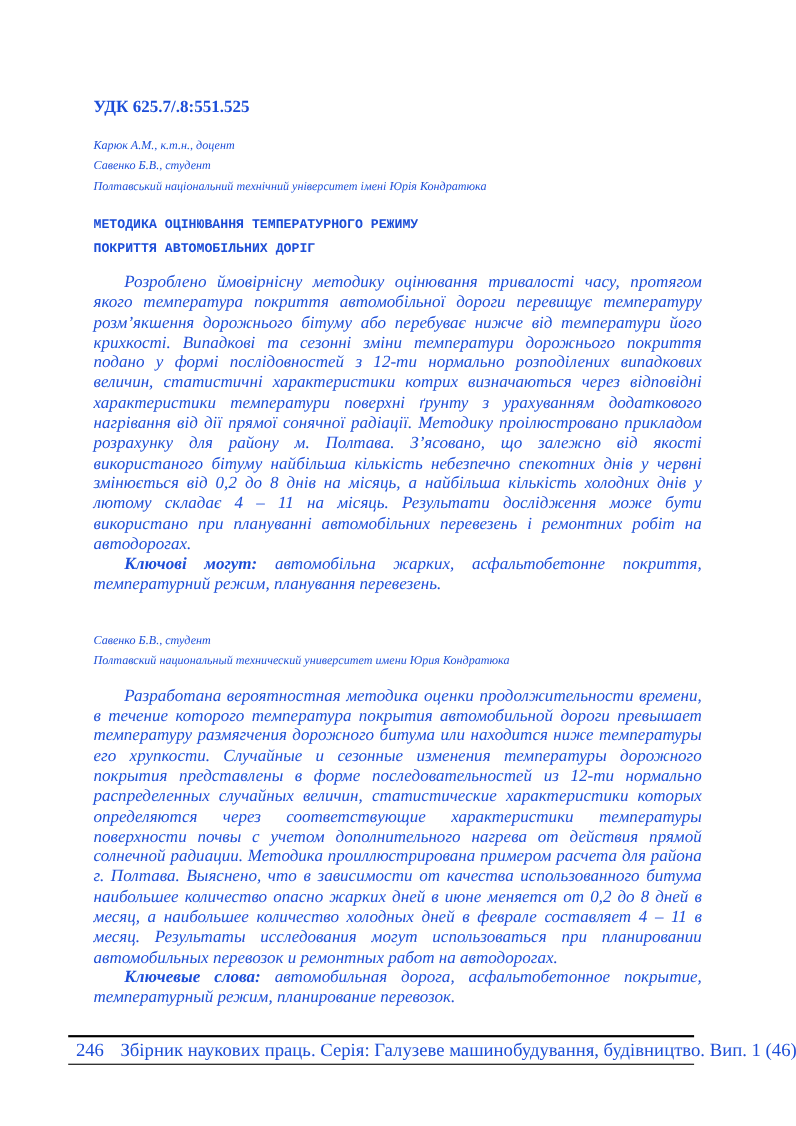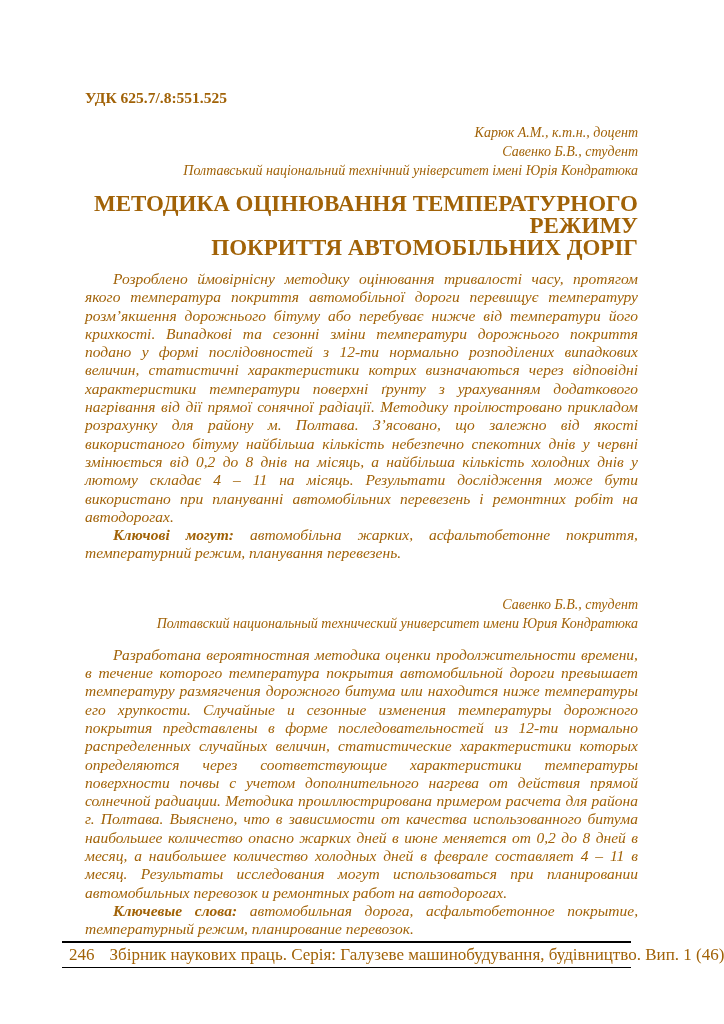--- a/index.html
+++ b/index.html
@@ -5,52 +5,53 @@
   html, body {
     margin: 0;
     padding: 0;
     background: #ffffff;
   }
   .page {
     position: relative;
     width: 724px;
     height: 1024px;
     background: #ffffff;
-    color: #a16207;
+    color: #1d4ed8;
     font-family: "Liberation Serif", "DejaVu Serif", serif;
     overflow: hidden;
   }
   .content {
     position: absolute;
     left: 85px;
     top: 88px;
     width: 553px;
   }
   .udc {
     margin: 0 0 16px 0;
     font-size: 15.5px;
     font-weight: 700;
     font-style: normal;
     line-height: 19px;
   }
   .authors {
     margin: 0 0 13px 0;
-    text-align: right;
+    text-align: left;
     font-style: italic;
-    font-size: 14px;
+    font-size: 11px;
     line-height: 19px;
   }
   .authors p { margin: 0; }
   .title {
     margin: 0 0 11px 0;
-    text-align: right;
+    text-align: left;
     font-weight: 700;
     font-style: normal;
-    font-size: 23px;
+    font-size: 12px;
     line-height: 22px;
+    font-family: Liberation Mono, monospace;
   }
   .abstract {
     margin: 0;
     text-align: justify;
     font-style: italic;
     font-size: 15.5px;
     line-height: 18.3px;
     text-indent: 28px;
   }
   .kw-label { font-weight: 700; }

